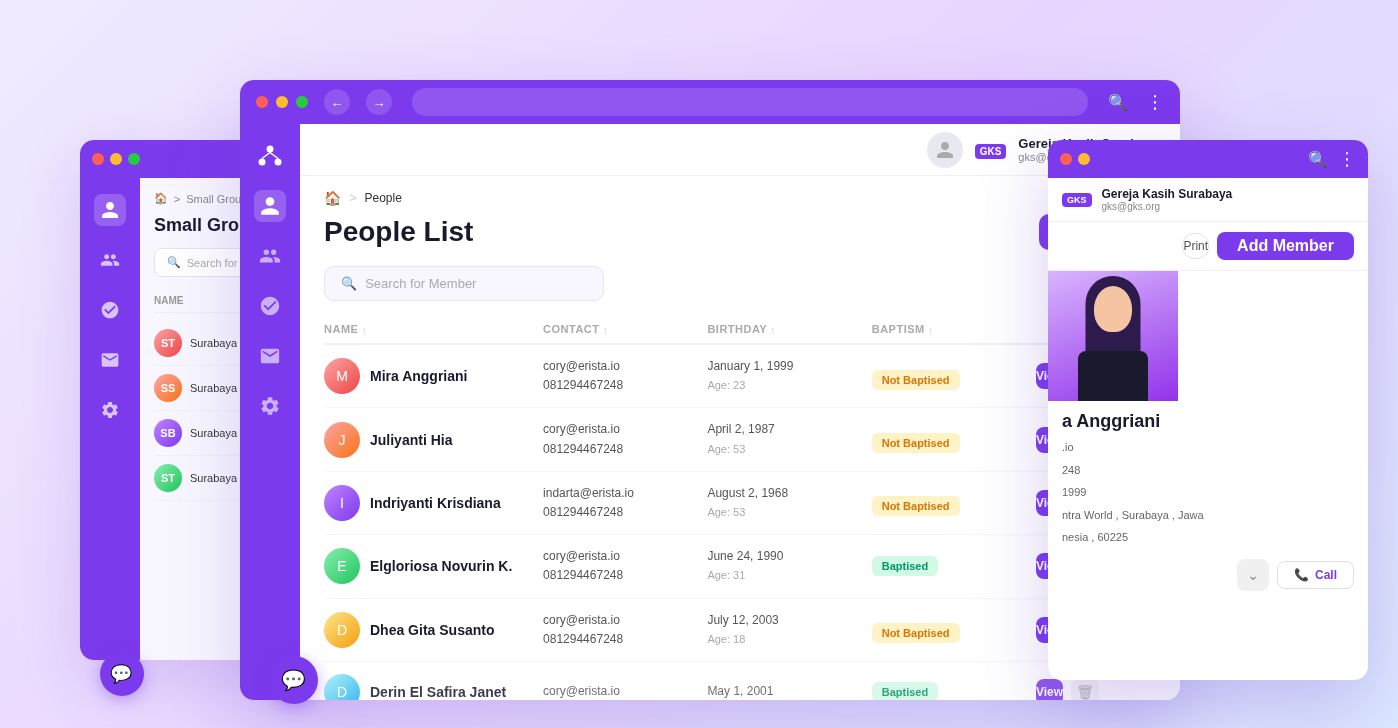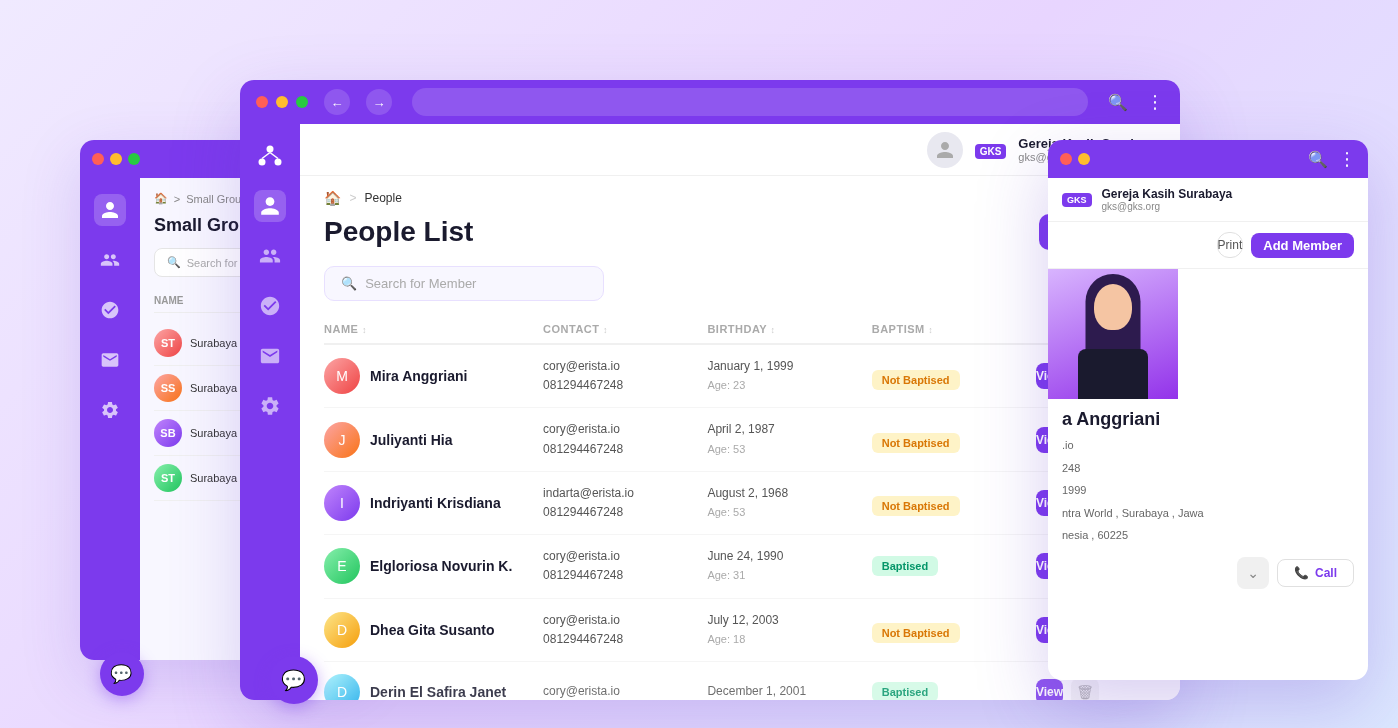--- a/index.html
+++ b/index.html
@@ -435,22 +435,22 @@
       padding: 5px 0;
       font-size: 12px;
       color: #555;
       cursor: pointer;
     }
     .add-member-btn {
       background: #7c3aed;
       color: white;
       border: none;
       border-radius: 8px;
-      padding: 5px 12px;
-      font-size: 13px;
+      padding: 5px 20px;
+      font-size: 16px;
       font-weight: 600;
       cursor: pointer;
     }
 
     .change-picture-badge {
       background: #555;
       color: white;
       font-size: 9px;
       padding: 2px 7px;
       border-radius: 4px;
@@ -824,21 +824,21 @@
             <button class="delete-btn">🗑</button>
           </div>
         </div>
 
         <div class="table-row" style="opacity:0.85;">
           <div class="person-cell">
             <div class="person-avatar" style="background:linear-gradient(135deg,#a5f3fc,#0ea5e9);">D</div>
             <span class="person-name">Derin El Safira Janet</span>
           </div>
           <div class="contact-cell">cory@erista.io</div>
-          <div class="birthday-cell">December 1, 2001</div>
+          <div class="birthday-cell">May 1, 2001</div>
           <div><span class="badge badge-baptised">Baptised</span></div>
           <div class="action-cell">
             <button class="view-btn">View</button>
             <button class="delete-btn">🗑</button>
           </div>
         </div>
       </div>
     </div>
   </div>
 </div>

